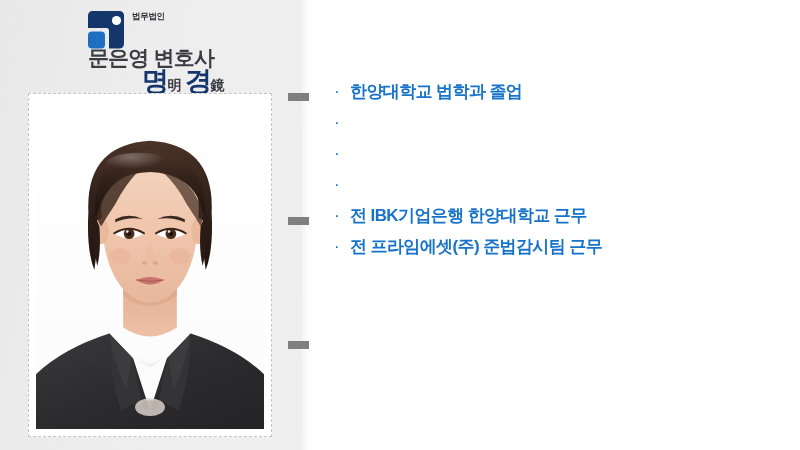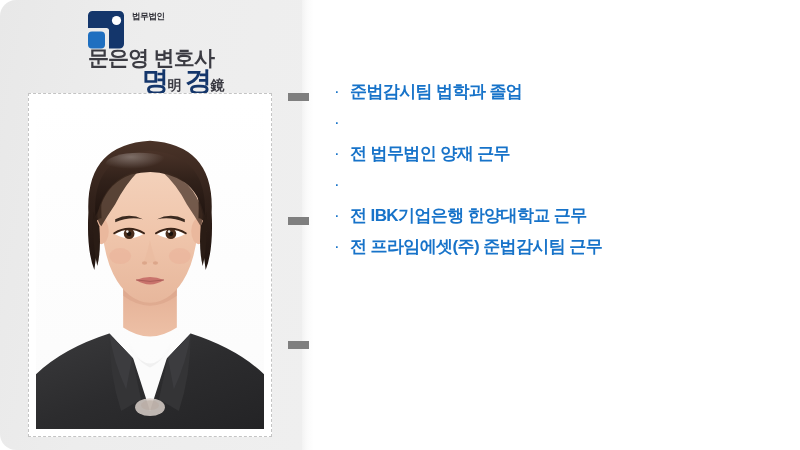--- a/index.html
+++ b/index.html
@@ -11,21 +11,20 @@
   body {
     font-family: "Liberation Sans", "DejaVu Sans", sans-serif;
   }
 
   .card {
     position: relative;
     width: 800px;
     height: 450px;
     overflow: hidden;
     background: #ffffff;
-    border-radius: 16px;
   }
 
   
   .left-panel {
     position: absolute;
     left: 0;
     top: 0;
     width: 302px;
     height: 450px;
     background: linear-gradient(100deg, #e8e8e8 0%, #ededed 40%, #efefef 100%);
@@ -303,28 +302,27 @@
   </div>
 
   <div class="tick tick-1"></div>
   <div class="tick tick-2"></div>
   <div class="tick tick-3"></div>
 
   <div class="right-panel">
     <ul class="bullet-list">
       <li class="bullet-item">
         <span class="bullet-dot">·</span>
-        <span class="bullet-text">준법감시팀 법학과 졸업</span>
-      </li>
-      <li class="bullet-item">
-        <span class="bullet-dot">·</span>
-      </li>
-      <li class="bullet-item">
-        <span class="bullet-dot">·</span>
-        <span class="bullet-text">전 법무법인 양재 근무</span>
+        <span class="bullet-text">한양대학교 법학과 졸업</span>
+      </li>
+      <li class="bullet-item">
+        <span class="bullet-dot">·</span>
+      </li>
+      <li class="bullet-item">
+        <span class="bullet-dot">·</span>
       </li>
       <li class="bullet-item">
         <span class="bullet-dot">·</span>
       </li>
       <li class="bullet-item">
         <span class="bullet-dot">·</span>
         <span class="bullet-text">전 IBK기업은행 한양대학교 근무</span>
       </li>
       <li class="bullet-item">
         <span class="bullet-dot">·</span>

